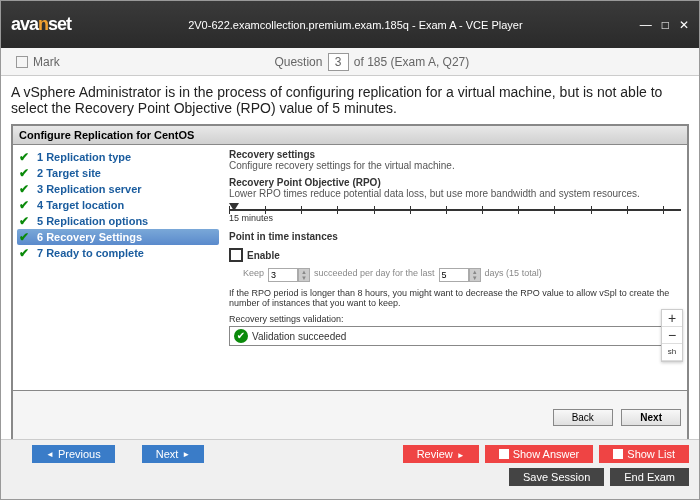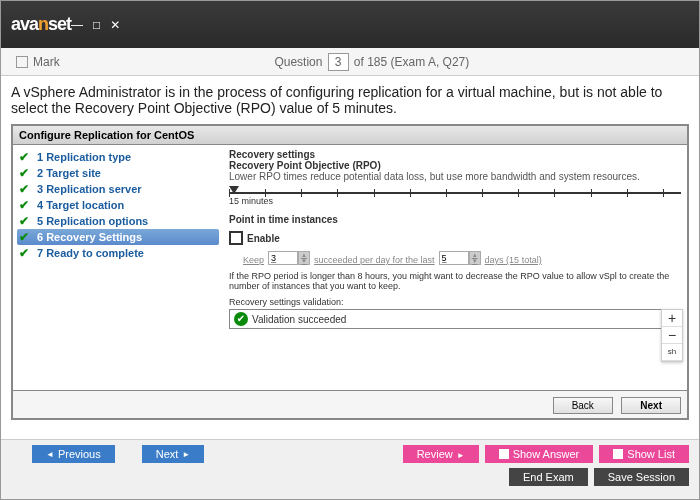--- a/index.html
+++ b/index.html
@@ -34,53 +34,54 @@
 .content .sect-sub { color: #555; margin-bottom: 6px; }
 
 .slider-wrap { position: relative; margin: 6px 0 2px 0; }
 .slider-track { height: 2px; background: #333; margin: 10px 0 2px 0; position: relative; }
 .slider-tick { position: absolute; width: 1px; height: 8px; background: #333; top: -3px; }
 .slider-thumb { position: absolute; left: 0; top: -6px; width: 0; height: 0; border-left: 5px solid transparent; border-right: 5px solid transparent; border-top: 8px solid #333; }
 .slider-val { font-size: 9px; margin-top: 2px; }
 
 .enable-row { margin: 6px 0; display: flex; align-items: center; gap: 4px; }
 .cb-box { width: 14px; height: 14px; border: 2px solid #333; display: inline-block; }
-.keep-row { display: flex; align-items: flex-end; gap: 4px; font-size: 9px; color: #888; margin-left: 14px; text-decoration: underline; }
+.keep-row { display: flex; align-items: flex-start; gap: 4px; font-size: 9px; color: #888; margin-left: 14px; }
 .spin { display: inline-flex; }
 .spin input { width: 30px; height: 14px; font-size: 9px; border: 1px solid #aaa; padding: 0 2px; }
 .spin-btns { width: 12px; background: #ccc; border: 1px solid #aaa; font-size: 6px; text-align: center; line-height: 6px; }
 
 .note { font-size: 9px; color: #333; margin: 6px 0; }
 .valid-row { border: 1px solid #888; padding: 2px 4px; display: flex; align-items: center; gap: 4px; font-size: 10px; margin-top: 2px; }
 .valid-icon { width: 14px; height: 14px; background: #0a8a0a; border-radius: 50%; color: #fff; font-size: 10px; text-align: center; line-height: 14px; }
 
 .zoom-ctrl { position: absolute; right: 4px; bottom: 28px; background: #fff; border: 1px solid #ccc; width: 22px; font-size: 12px; text-align: center; box-shadow: 0 1px 3px rgba(0,0,0,0.2); }
 .zoom-ctrl div { border-bottom: 1px solid #ddd; padding: 1px 0; font-size: 14px; line-height: 14px; }
 .zoom-ctrl .sh { font-size: 8px; }
 
-.wiz-btns { text-align: right; padding: 4px 6px; border-top: 1px solid #888; background: #f5f5f5; }
+.wiz-btns { text-align: right; padding: 16px 6px; border-top: 1px solid #888; background: #f5f5f5; }
 .wiz-btn { display: inline-block; border: 1px solid #888; background: linear-gradient(#f8f8f8, #e0e0e0); padding: 2px 18px; font-size: 10px; margin-left: 4px; cursor: pointer; }
 
 .footer { position: absolute; bottom: 0; left: 0; right: 0; height: 60px; background: #f0f0f0; border-top: 1px solid #ccc; }
 .footer-row1 { display: flex; padding: 5px 10px; gap: 6px; }
 .footer-row2 { display: flex; padding: 0 10px 5px; gap: 6px; justify-content: flex-end; }
 .btn { padding: 3px 14px; font-size: 11px; color: #fff; cursor: pointer; display: flex; align-items: center; gap: 4px; }
 .btn-blue { background: #3a7cc8; margin-left: 21px; }
-.btn-orange { background: #ec4899; }
+.btn-orange { background: #ef4444; }
 .btn-dark { background: #444; }
 .spacer { flex: 1; }
 .sq { width: 10px; height: 10px; background: #fff; display: inline-block; }
 .tri-l::before { content: "◄"; font-size: 8px; }
 .tri-r::after { content: "►"; font-size: 8px; }
 </style>
 </head>
 <body>
 
 <div class="title-bar">
   <span class="logo">ava<span class="o-letter">n</span>set</span>
+  <span class="title-text">2V0-622.examcollection.premium.exam.185q - Exam A - VCE Player</span>
   <span class="win-controls">
     <span class="win-btn">—</span>
     <span class="win-btn">□</span>
     <span class="win-btn">✕</span>
   </span>
 </div>
 
 <div class="question-bar">
   <span class="mark-cb"></span>
   <span>Mark</span>
@@ -121,20 +122,21 @@
           <span class="check">✔</span>
           <span>6 Recovery Settings</span>
         </div>
       <div class="step">
           <span class="check">✔</span>
           <span>7 Ready to complete</span>
         </div>
     </div>
     <div class="content">
       <div class="sect-title">Recovery settings</div>
+      <div class="sect-sub">Configure recovery settings for the virtual machine.</div>
       <div class="sect-title">Recovery Point Objective (RPO)</div>
       <div class="sect-sub">Lower RPO times reduce potential data loss, but use more bandwidth and system resources.</div>
       <div class="slider-wrap">
 
         <div class="slider-track">
           <div class="slider-thumb"></div>
           <div class="slider-tick" style="left:0%"></div>
             <div class="slider-tick" style="left:8%"></div>
             <div class="slider-tick" style="left:16%"></div>
             <div class="slider-tick" style="left:24%"></div>
@@ -203,16 +205,16 @@
     <div class="btn btn-orange">
         <span class="sq"></span>
         <span>Show Answer</span>
       </div>
     <div class="btn btn-orange">
         <span class="sq"></span>
         <span>Show List</span>
       </div>
   </div>
   <div class="footer-row2">
+    <div class="btn btn-dark">Save Session</div>
     <div class="btn btn-dark">End Exam</div>
-    <div class="btn btn-dark">Save Session</div>
   </div>
 </div>
 
 </body></html>

